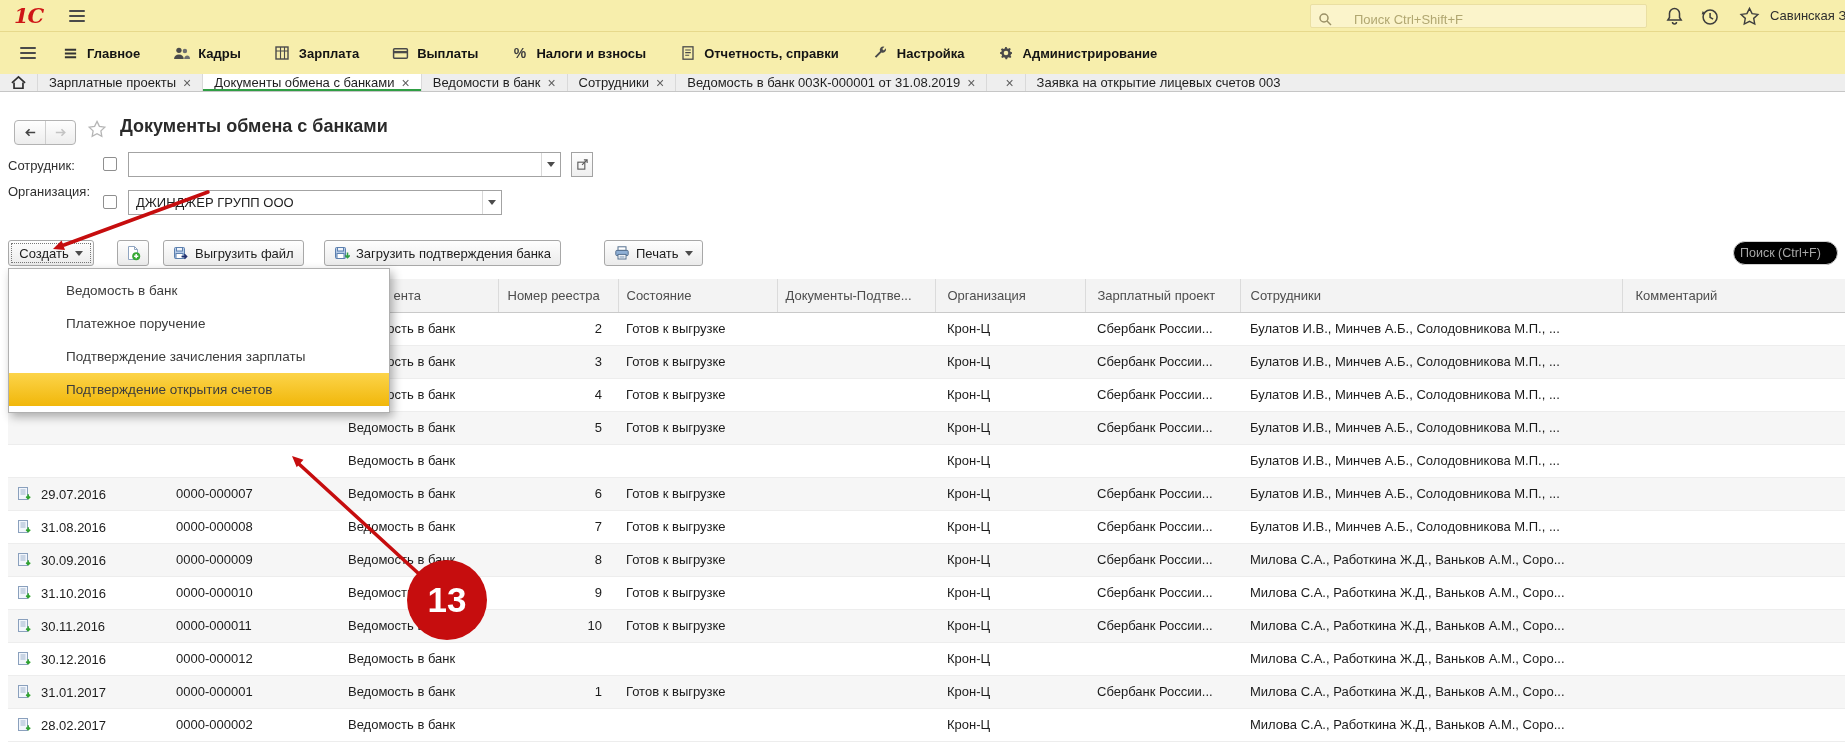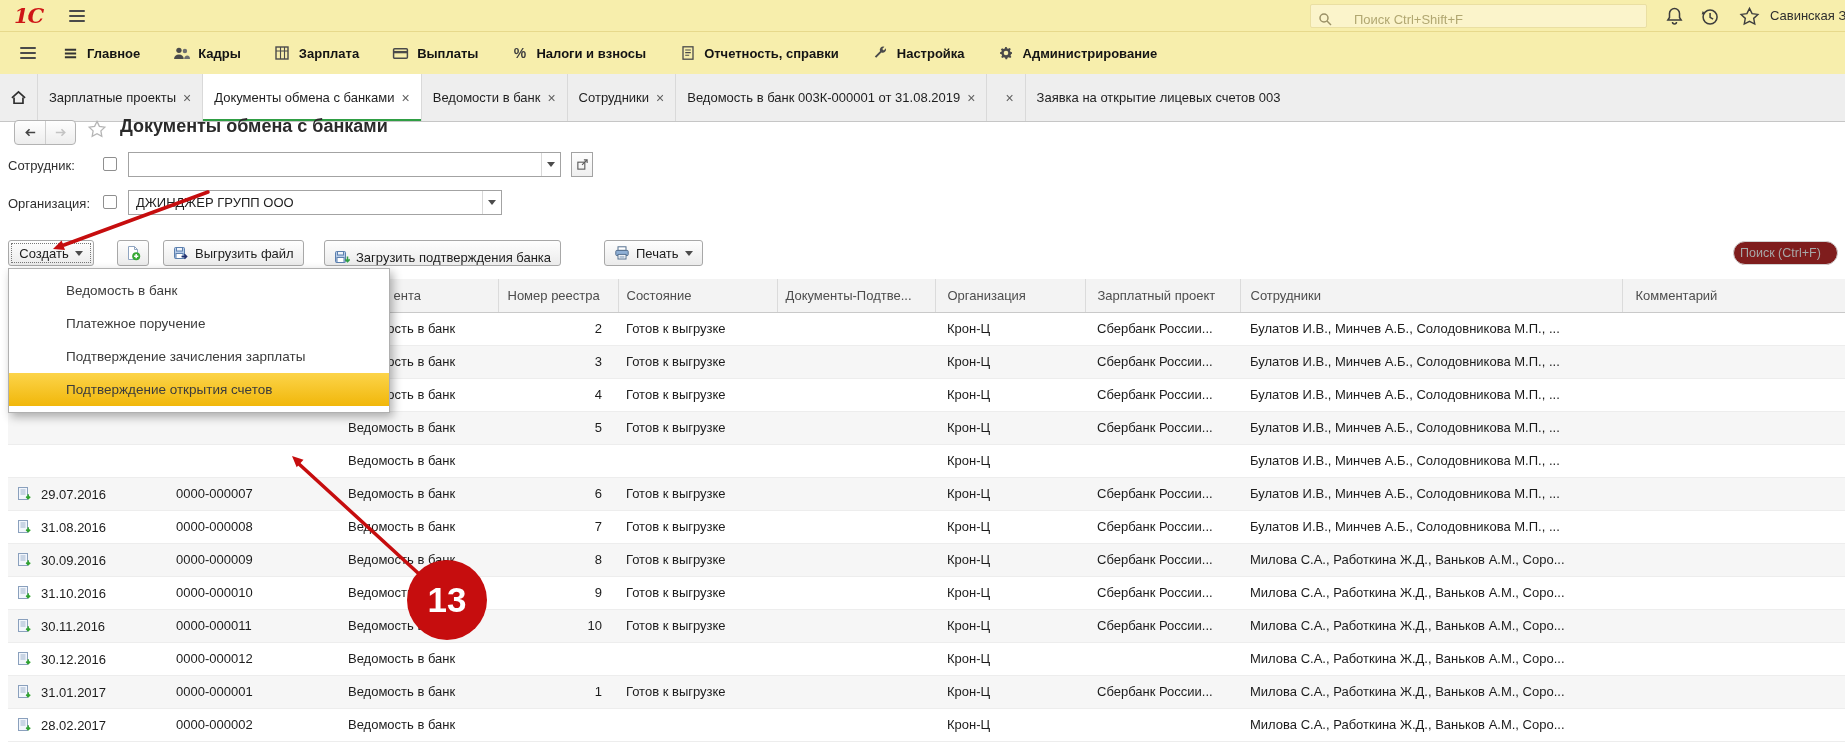--- a/index.html
+++ b/index.html
@@ -19,21 +19,21 @@
 .tb-user{position:absolute;left:1770px;top:8px;font-size:13px;color:#2e2e2e;white-space:nowrap;}
 
 
 .menubar{position:absolute;top:32px;left:0;right:0;height:42px;background:#f7eeac;display:flex;align-items:center;padding-left:12px;}
 .menubar .bars{margin:0 26px 0 8px}
 .mb-item{display:flex;align-items:center;gap:8px;margin-right:33px;font-weight:700;font-size:13px;color:#141414;white-space:nowrap;}
 .mb-item .ico{width:17px;height:17px;display:inline-flex;align-items:center;justify-content:center;}
 .pct{font-weight:700;font-size:14px;color:#3f3f3f;}
 
 
-.tabbar{position:absolute;top:74px;left:0;right:0;height:48px;background:#eeeeee;border-bottom:1px solid #c6c6c6;display:flex;align-items:stretch;}
+.tabbar{position:absolute;top:74px;left:0;right:0;height:18px;background:#eeeeee;border-bottom:1px solid #c6c6c6;display:flex;align-items:stretch;}
 .tab-home{width:38px;display:flex;align-items:center;justify-content:center;border-right:1px solid #d9d9d9;}
 .tab{display:flex;align-items:center;padding:0 11px;border-right:1px solid #d9d9d9;font-size:13px;color:#1e1e1e;white-space:nowrap;position:relative;}
 .tab.active{background:#fff;}
 .tab.active::after{content:"";position:absolute;left:0;right:0;bottom:-1px;height:3px;background:#2f9e44;}
 .tab .x{margin-left:7px;color:#5f5f5f;font-size:14px;}
 .tab.cut{border-right:none;overflow:hidden;flex:1;}
 
 
 .nav-btns{position:absolute;left:14px;top:120px;display:flex;border:1px solid #b3b3b3;border-radius:4px;overflow:hidden;height:25px;background:linear-gradient(#fefefe,#ededed);}
 .nav-btn{width:30px;display:flex;align-items:center;justify-content:center;}
@@ -49,23 +49,23 @@
 .combo{width:19px;border-left:1px solid #d8d8d8;display:flex;align-items:center;justify-content:center;}
 .tri{width:0;height:0;border-left:4px solid transparent;border-right:4px solid transparent;border-top:5px solid #4c4c4c;}
 .openbtn{position:absolute;left:571px;top:152px;width:22px;height:25px;border:1px solid #a3a3a3;background:linear-gradient(#fefefe,#efefef);display:flex;align-items:center;justify-content:center;}
 
 
 .btn{position:absolute;top:240px;height:26px;border:1px solid #a8a8a8;border-radius:3px;background:linear-gradient(#fefefe,#ebebeb);display:flex;align-items:center;gap:6px;padding:0 9px;font-size:13px;color:#1d1d1d;white-space:nowrap;}
 .btn .ico{width:16px;height:16px;display:inline-flex;}
 #btn-create{left:8px;width:86px;outline:1px dotted #777;outline-offset:-4px;justify-content:center;}
 #btn-newdoc{left:117px;width:32px;justify-content:center;padding:0;}
 #btn-export{left:163px;}
-#btn-import{left:324px;align-items:flex-end;}
+#btn-import{left:324px;}
 #btn-print{left:604px;}
-.listsearch{position:absolute;left:1733px;top:241px;width:105px;height:24px;border:1px solid #d2d2d2;border-radius:12px;background:#7f1d1d;display:flex;align-items:center;padding:0 6px;}
+.listsearch{position:absolute;left:1733px;top:241px;width:105px;height:24px;border:1px solid #d2d2d2;border-radius:12px;background:#000000;display:flex;align-items:center;padding:0 6px;}
 .listsearch input{border:none;outline:none;width:100%;font-size:12.5px;color:#9f9f9f;background:transparent;}
 .listsearch input::placeholder{color:#a8a8a8;}
 
 
 .grid{position:absolute;left:8px;top:279px;width:1837px;border-collapse:collapse;table-layout:fixed;}
 .grid th{height:33px;background:#f3f3f3;border-bottom:1px solid #c9c9c9;border-right:1px solid #dbdbdb;font-weight:400;font-size:13px;color:#4d4d4d;text-align:left;white-space:nowrap;overflow:hidden;}
 .grid th:last-child{border-right:none;margin-left:8px;}
 .grid td{height:33px;font-size:13px;color:#1c1c1c;white-space:nowrap;overflow:hidden;border-bottom:1px solid #ededed;background:#fff;}
 .grid tr.alt td{background:#f6f6f6;}
 .c0{padding-left:4px;}
@@ -269,21 +269,21 @@
         <span class="tri"></span>
       </span>
   </div>
   <span class="openbtn">
       <svg width="13" height="13" viewBox="0 0 14 14">
         <rect x="2" y="4.5" width="7.5" height="7.5" fill="none" stroke="#5a5a5a" stroke-width="1.2"></rect>
         <path d="M6.5 7.5L12 2M8.5 2H12v3.5" fill="none" stroke="#5a5a5a" stroke-width="1.2"></path>
       </svg>
     </span>
 
-  <span class="flabel" style="left:8px;top:196px">Организация:</span>
+  <span class="flabel" style="left:8px;top:184px">Организация:</span>
   <span class="fcheck" style="left:103px;top:195px"></span>
   <div class="fldwrap" style="left:128px;top:190px;width:374px;">
     <input value="ДЖИНДЖЕР ГРУПП ООО" style="">
     <span class="combo">
         <span class="tri"></span>
       </span>
   </div>
 
   <div class="btn" id="btn-create">
     <span>Создать</span>

